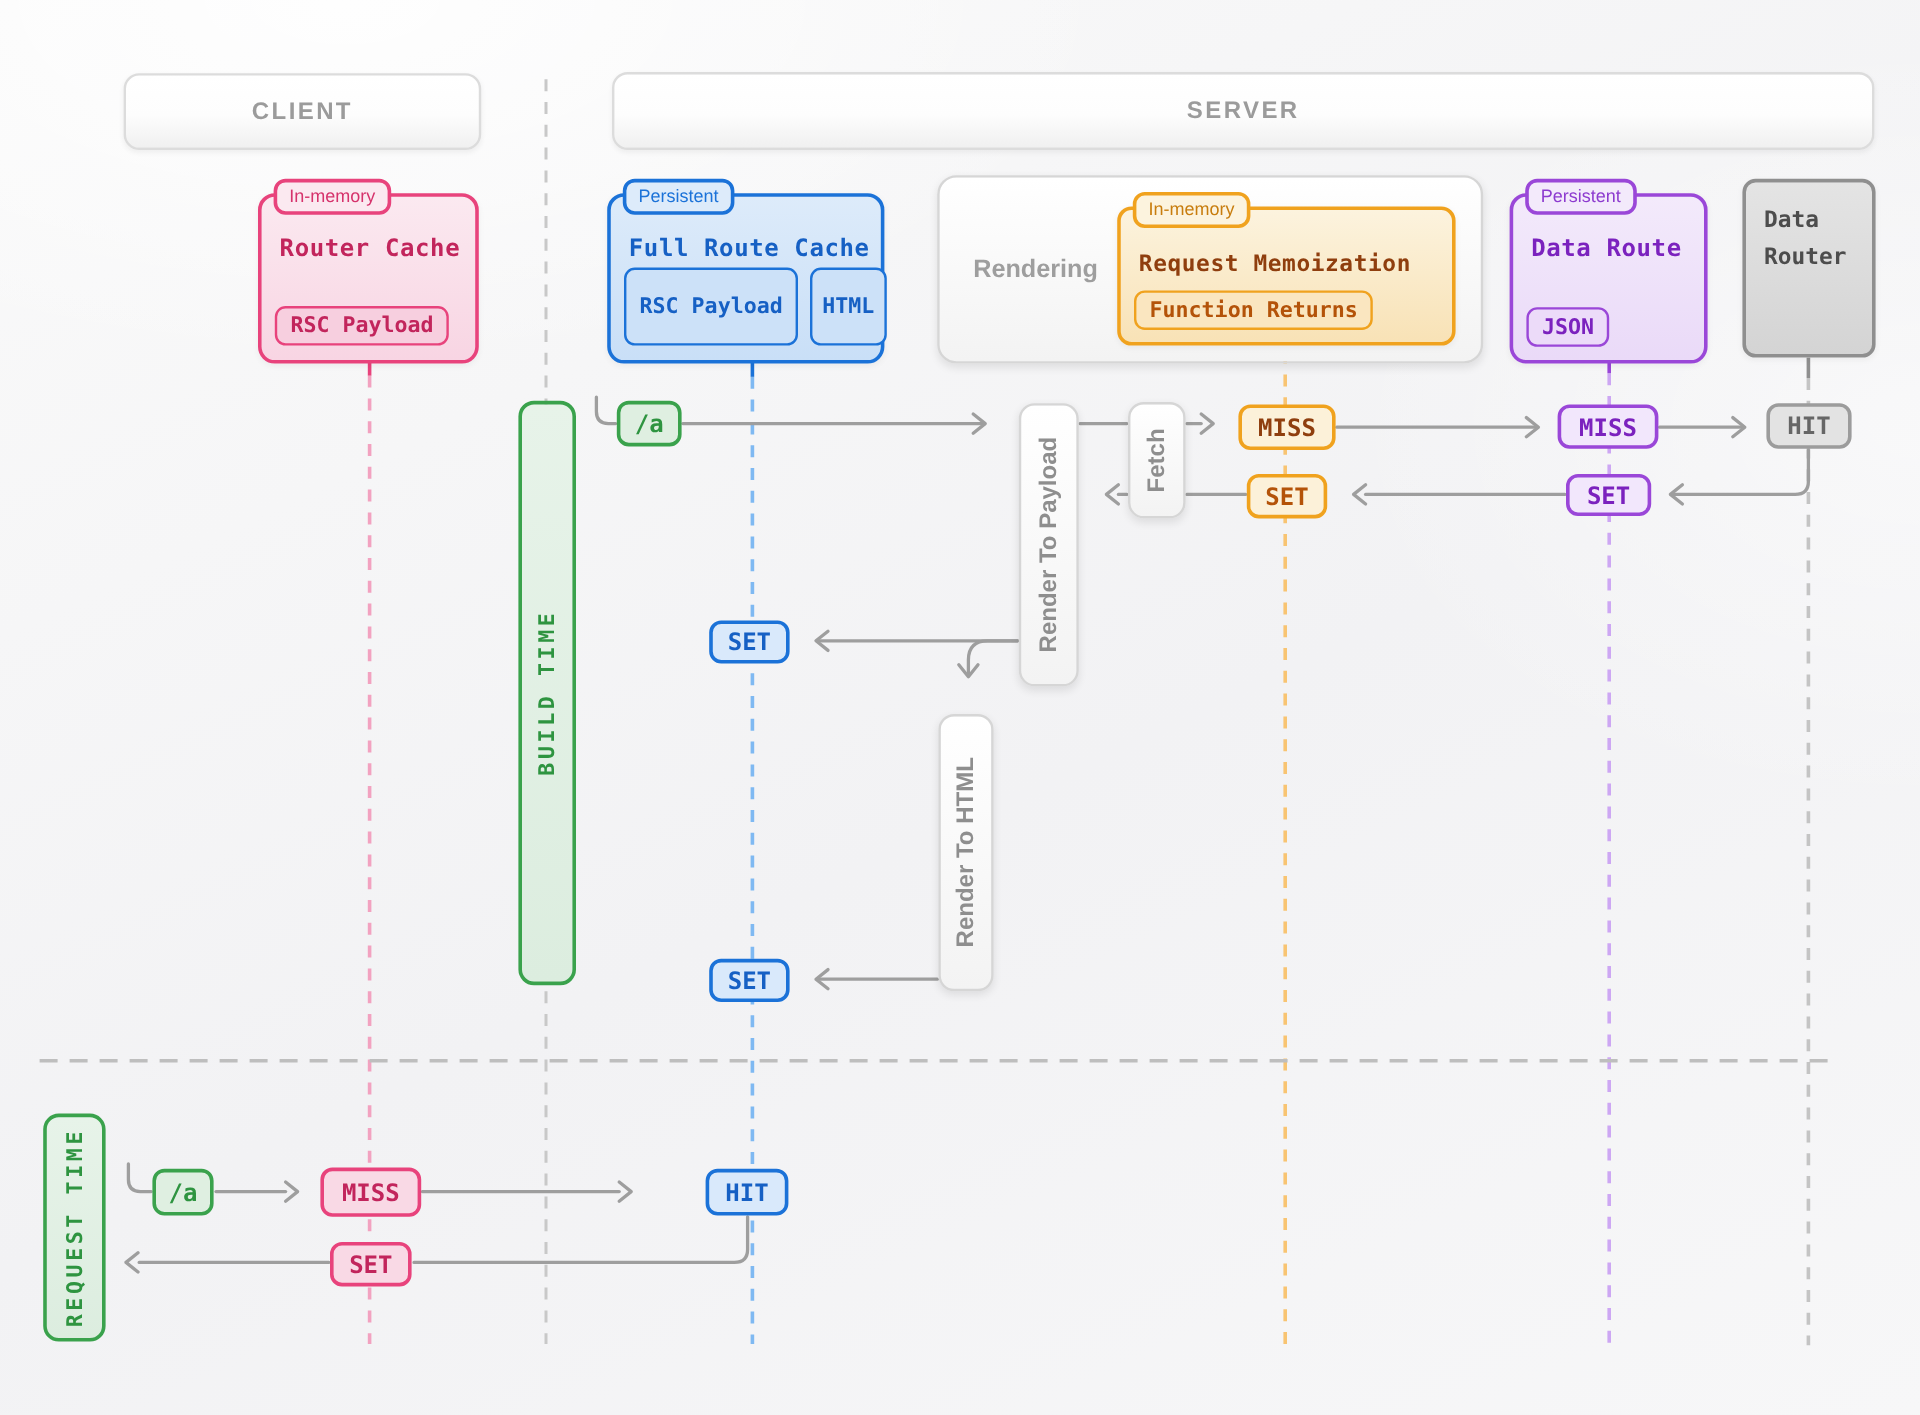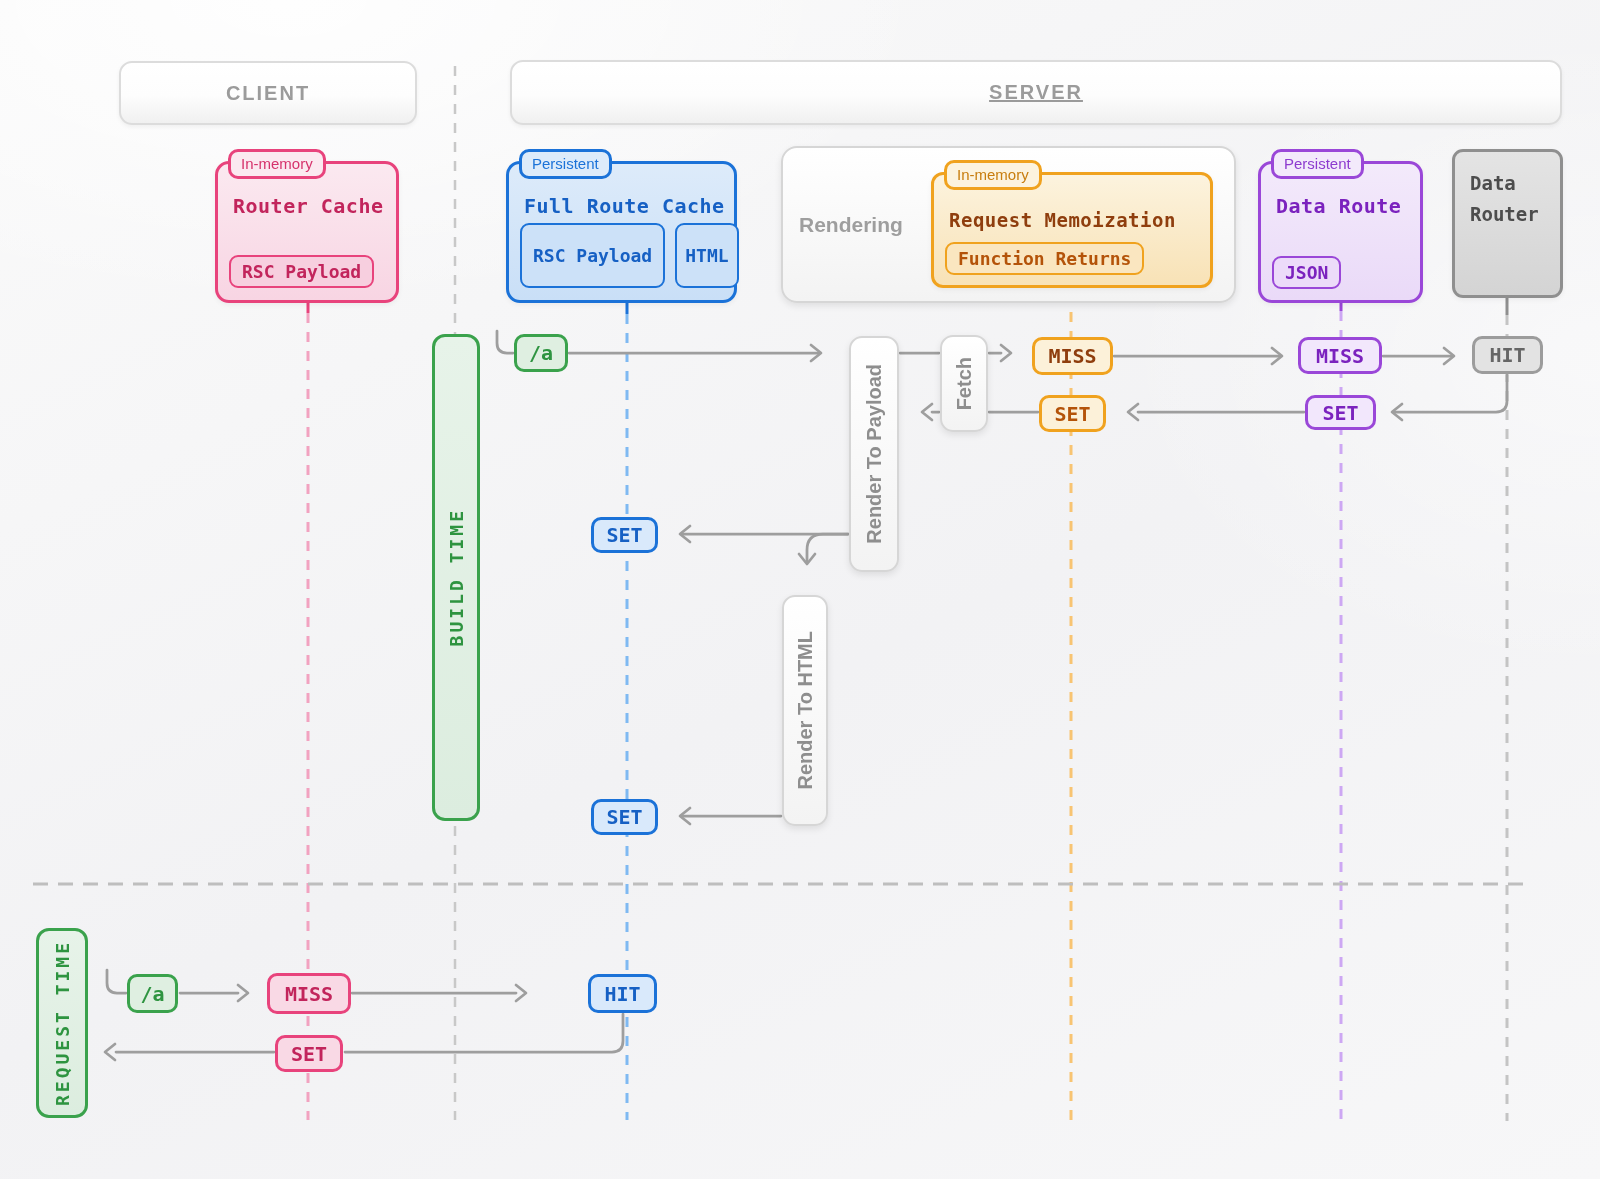--- a/index.html
+++ b/index.html
@@ -87,21 +87,21 @@
   }
   .lane .vtext{
     color:var(--tx);font-family:"DejaVu Sans Mono",monospace;
     font-size:18px;letter-spacing:3px;
   }
   .srcline{
     font-family:"DejaVu Sans Mono",monospace;font-weight:bold;
     font-size:19px;color:var(--tx);line-height:1.65;
   }
   .renderlabel{
-    position:absolute;left:16px;top:0;bottom:0;display:flex;align-items:center;
+    position:absolute;left:28px;top:0;bottom:0;display:flex;align-items:center;
     color:#9e9e9e;font-weight:bold;font-size:21px;
   }
 </style>
 </head>
 <body>
 
 <div id="stage">
 
   <svg class="wires" viewBox="0 0 1600 1179">
 
@@ -191,24 +191,24 @@
       <g>
         <path d="M623 1014 V1041 Q623 1052 612 1052 H345"></path>
       </g>
       <g>
         <path d="M274 1052 H116"></path>
           <path d="M115 1044 L105 1052 L115 1060"></path>
       </g>
     </g>
   </svg>
 
-  <div class="hdr" style="left:103px;top:61px;width:298px;height:64px;margin-left:16px;">
+  <div class="hdr" style="left:103px;top:61px;width:298px;height:64px;">
     <span>CLIENT</span>
   </div>
-  <div class="hdr" style="left:510px;top:60px;width:1052px;height:65px;text-decoration:underline;">
+  <div class="hdr" style="left:510px;top:60px;width:1052px;height:65px;">
     <span>SERVER</span>
   </div>
 
   <div class="box pink" style="left:215px;top:161px;width:184px;height:142px;">
     <div class="badge">In-memory</div>
     <div class="ctitle">Router Cache</div>
     <div class="chiprow">
       <div class="chip">RSC Payload</div>
     </div>
   </div>

